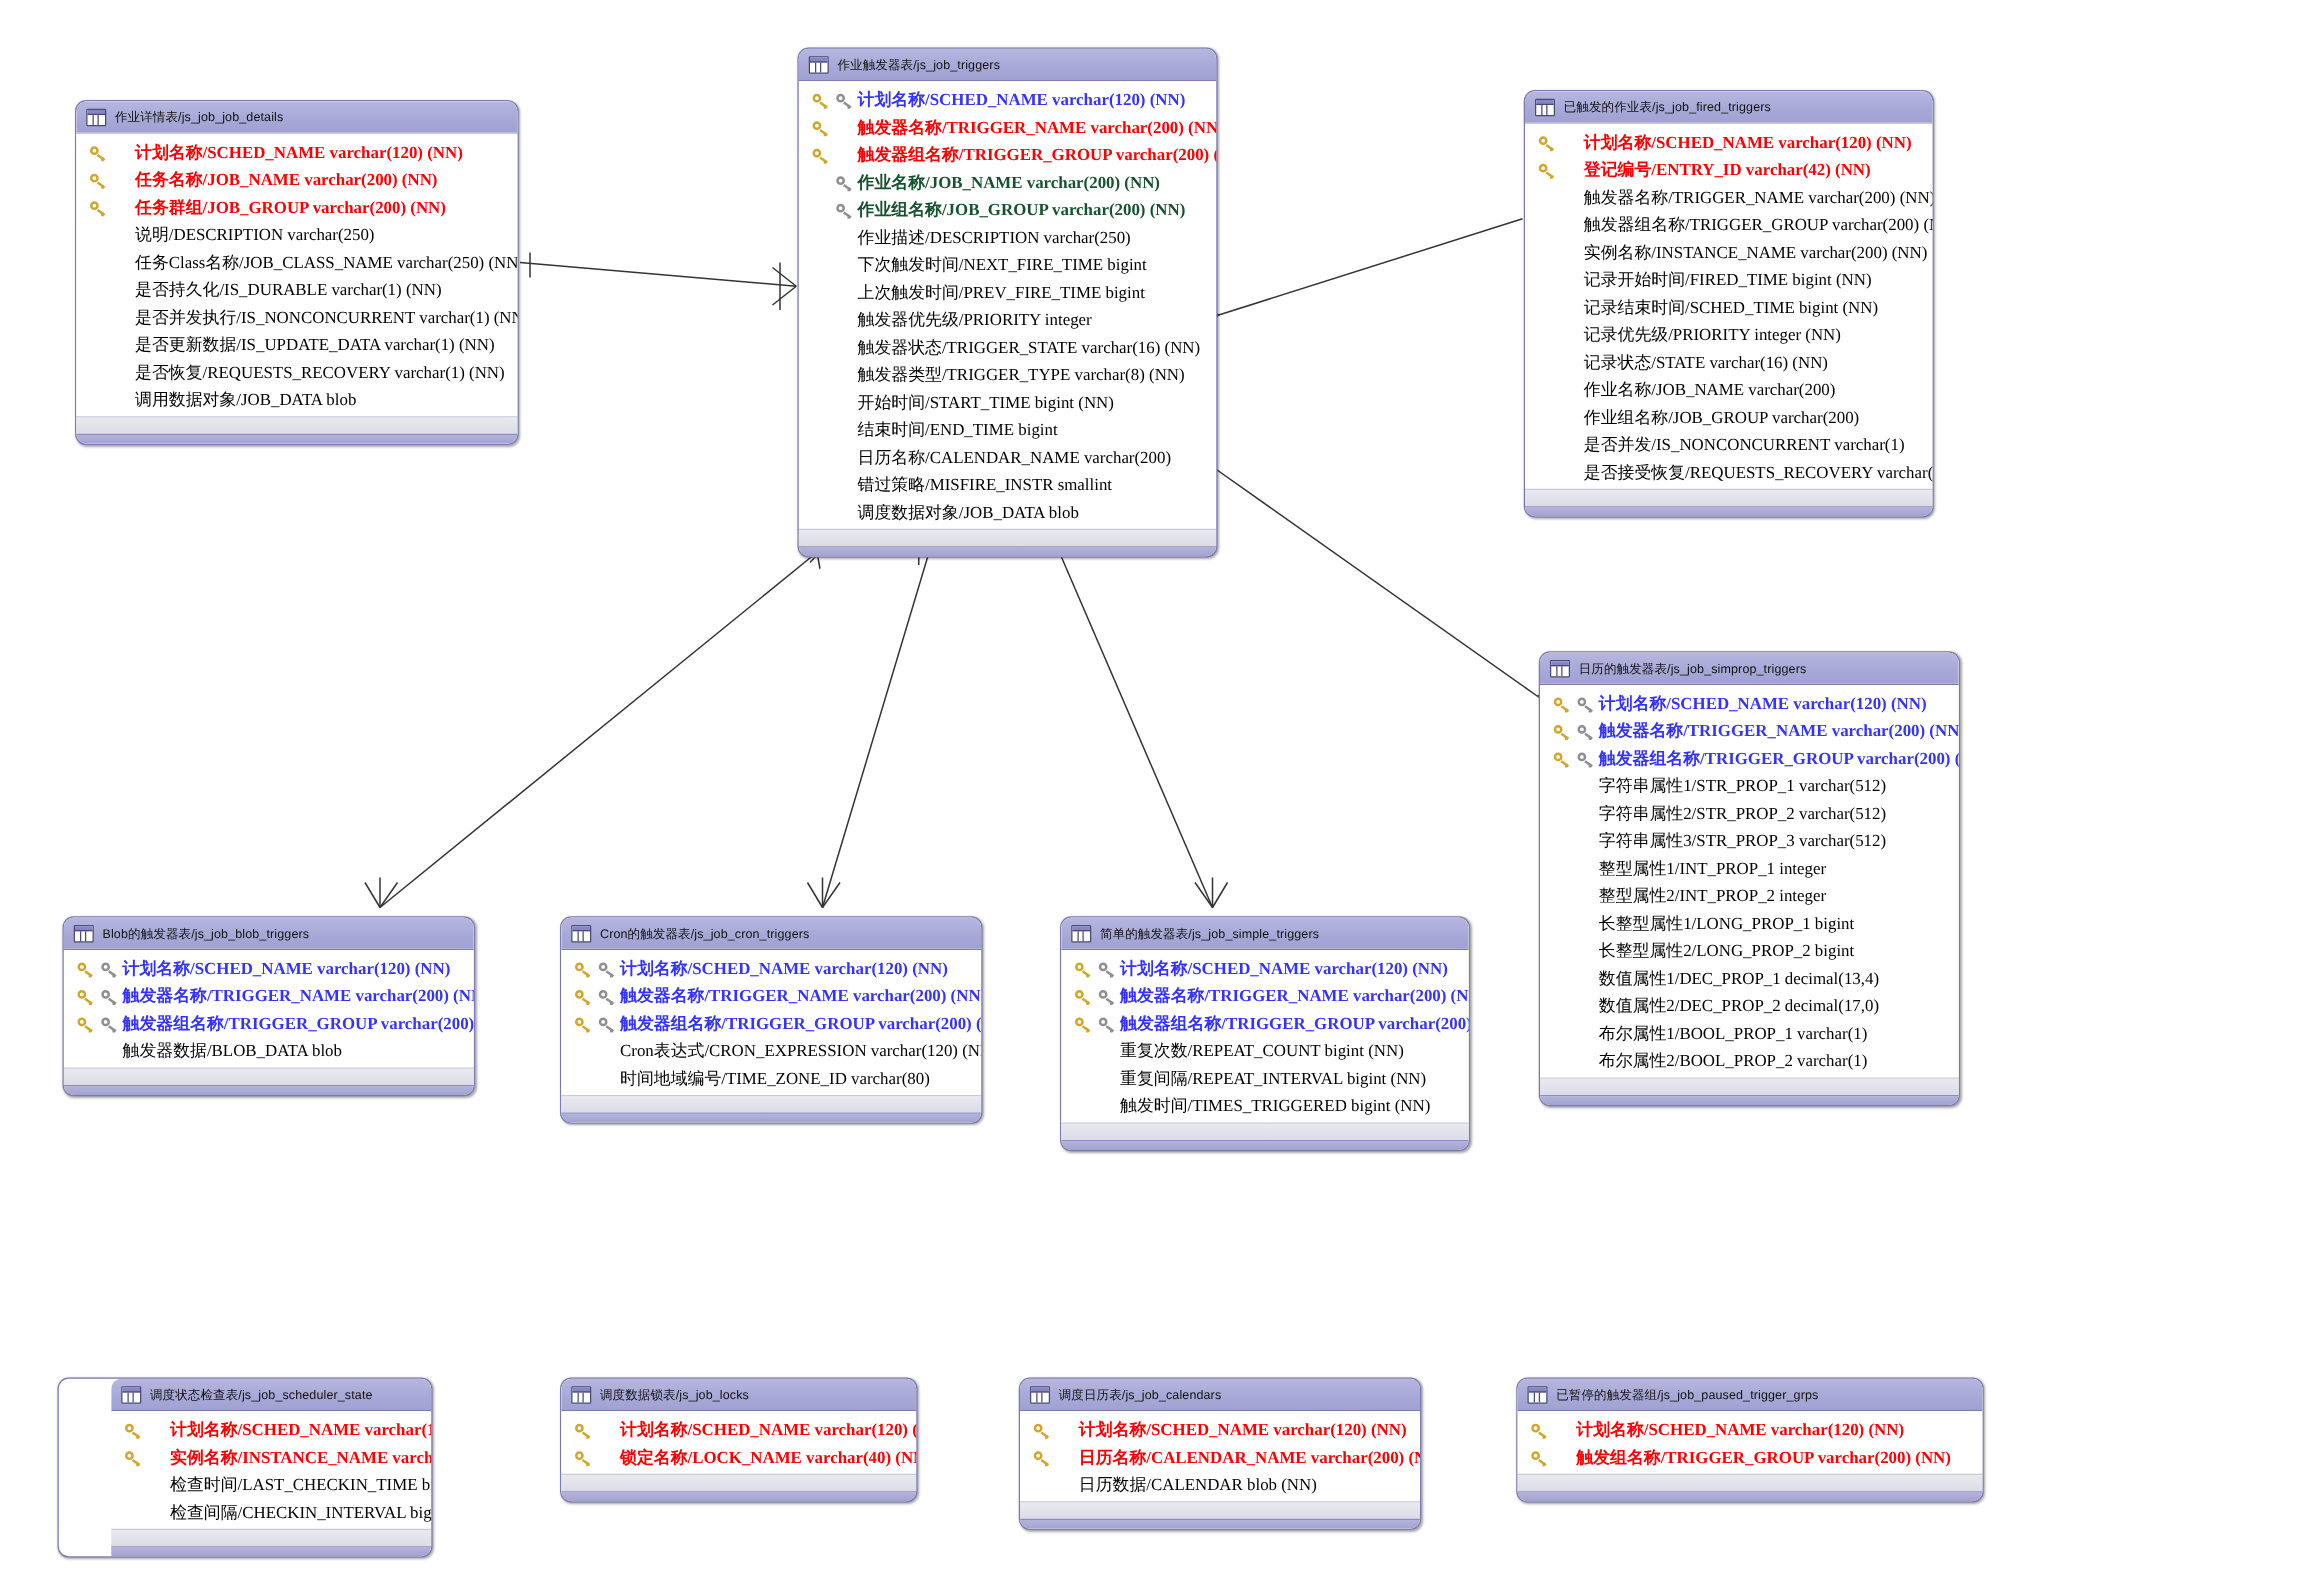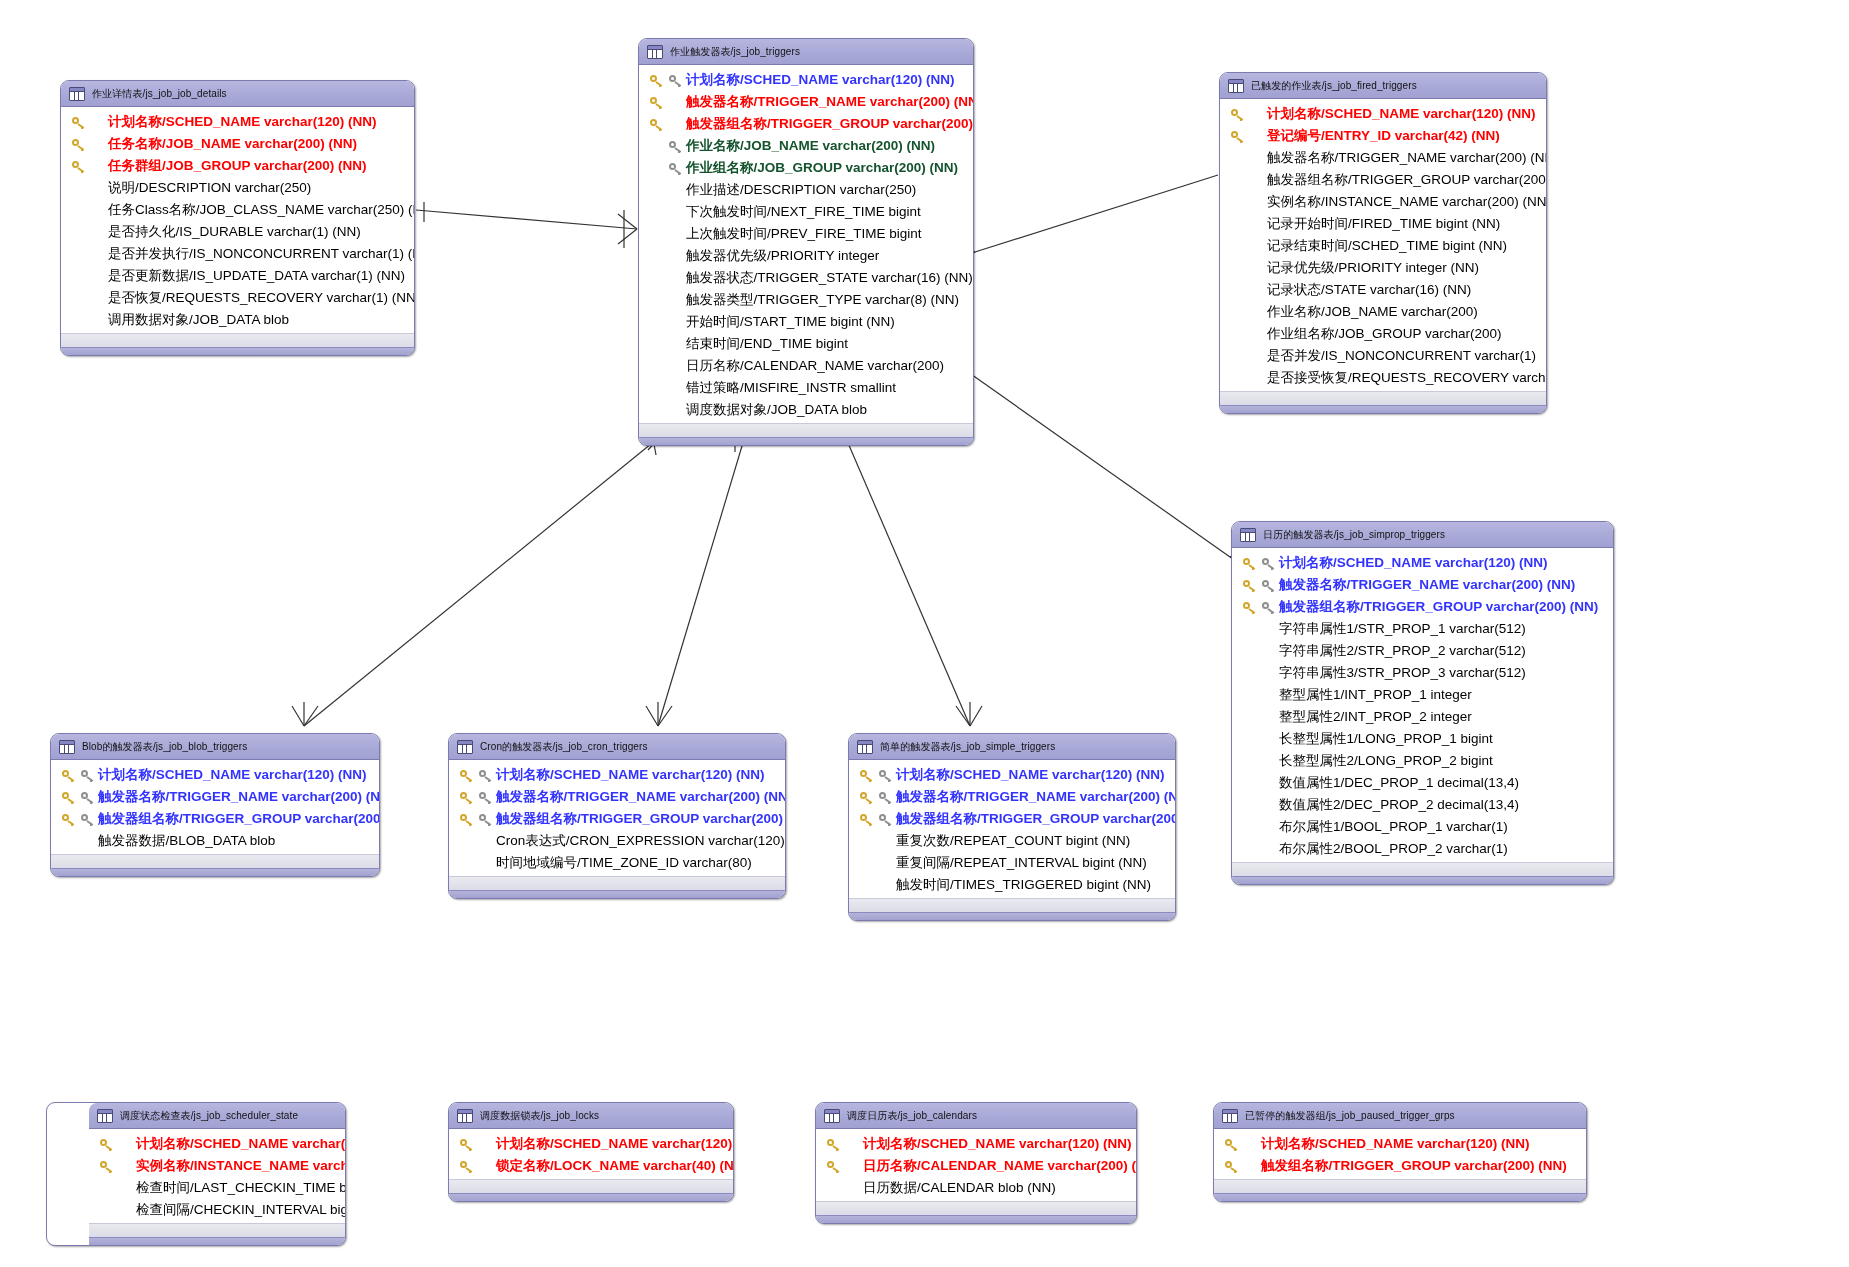--- a/index.html
+++ b/index.html
@@ -37,21 +37,21 @@
     content:"";position:absolute;left:0;right:0;top:0;height:3px;background:#8686c4;
     border-bottom:1px solid #4a4a78;
   }
   .tbl-icon::after{
     content:"";position:absolute;left:4px;top:4px;bottom:0;width:1px;background:#4a4a78;
     box-shadow:4px 0 0 0 #4a4a78;
   }
   .ent-title{
     font-size:10px;color:#111111;white-space:nowrap;letter-spacing:.1px;
   }
-  .ent-body{padding:4px 0 2px 0;background:#fff;}
+  .ent-body{padding:4px 0 2px 0;background:#fff;font-family:Liberation Serif, serif;}
   .ent-footer{
     height:13px;
     background:linear-gradient(to bottom,#e9e9ef 0%,#dcdce8 100%);
     border-top:1px solid #c9c9dc;
   }
   .ent-footer-bar{
     height:7px;
     background:linear-gradient(to bottom,#b3b3da 0%,#a2a2d0 100%);
     border-top:1px solid #8a8ac0;
   }
@@ -447,21 +447,21 @@
           </div>
           <div class="attr">
             <span class="keyslot"></span>
             <span class="keyslot"></span>
             <span class="attr-label c-black">是否接受恢复/REQUESTS_RECOVERY varchar(1)</span>
           </div>
         </div>
         <div class="ent-footer"></div>
         <div class="ent-footer-bar"></div>
       </div>
-      <div class="entity" style="left: 1231px; top: 521px; width: 383px; text-align: right;">
+      <div class="entity" style="left: 1231px; top: 521px; width: 337px; text-align: right;">
         <div class="ent-header">
           <span class="tbl-icon"></span>
           <span class="ent-title">日历的触发器表/js_job_simprop_triggers</span>
         </div>
         <div class="ent-body">
           <div class="attr">
             <span class="keyslot">
               <span class="key pk">
                 <span class="ring"></span>
                 <span class="shaft"></span>
@@ -547,21 +547,21 @@
             <span class="attr-label c-black">长整型属性2/LONG_PROP_2 bigint</span>
           </div>
           <div class="attr">
             <span class="keyslot"></span>
             <span class="keyslot"></span>
             <span class="attr-label c-black">数值属性1/DEC_PROP_1 decimal(13,4)</span>
           </div>
           <div class="attr">
             <span class="keyslot"></span>
             <span class="keyslot"></span>
-            <span class="attr-label c-black">数值属性2/DEC_PROP_2 decimal(13,4)</span>
+            <span class="attr-label c-black">数值属性2/DEC_PROP_2 decimal(17,0)</span>
           </div>
           <div class="attr">
             <span class="keyslot"></span>
             <span class="keyslot"></span>
             <span class="attr-label c-black">布尔属性1/BOOL_PROP_1 varchar(1)</span>
           </div>
           <div class="attr">
             <span class="keyslot"></span>
             <span class="keyslot"></span>
             <span class="attr-label c-black">布尔属性2/BOOL_PROP_2 varchar(1)</span>

